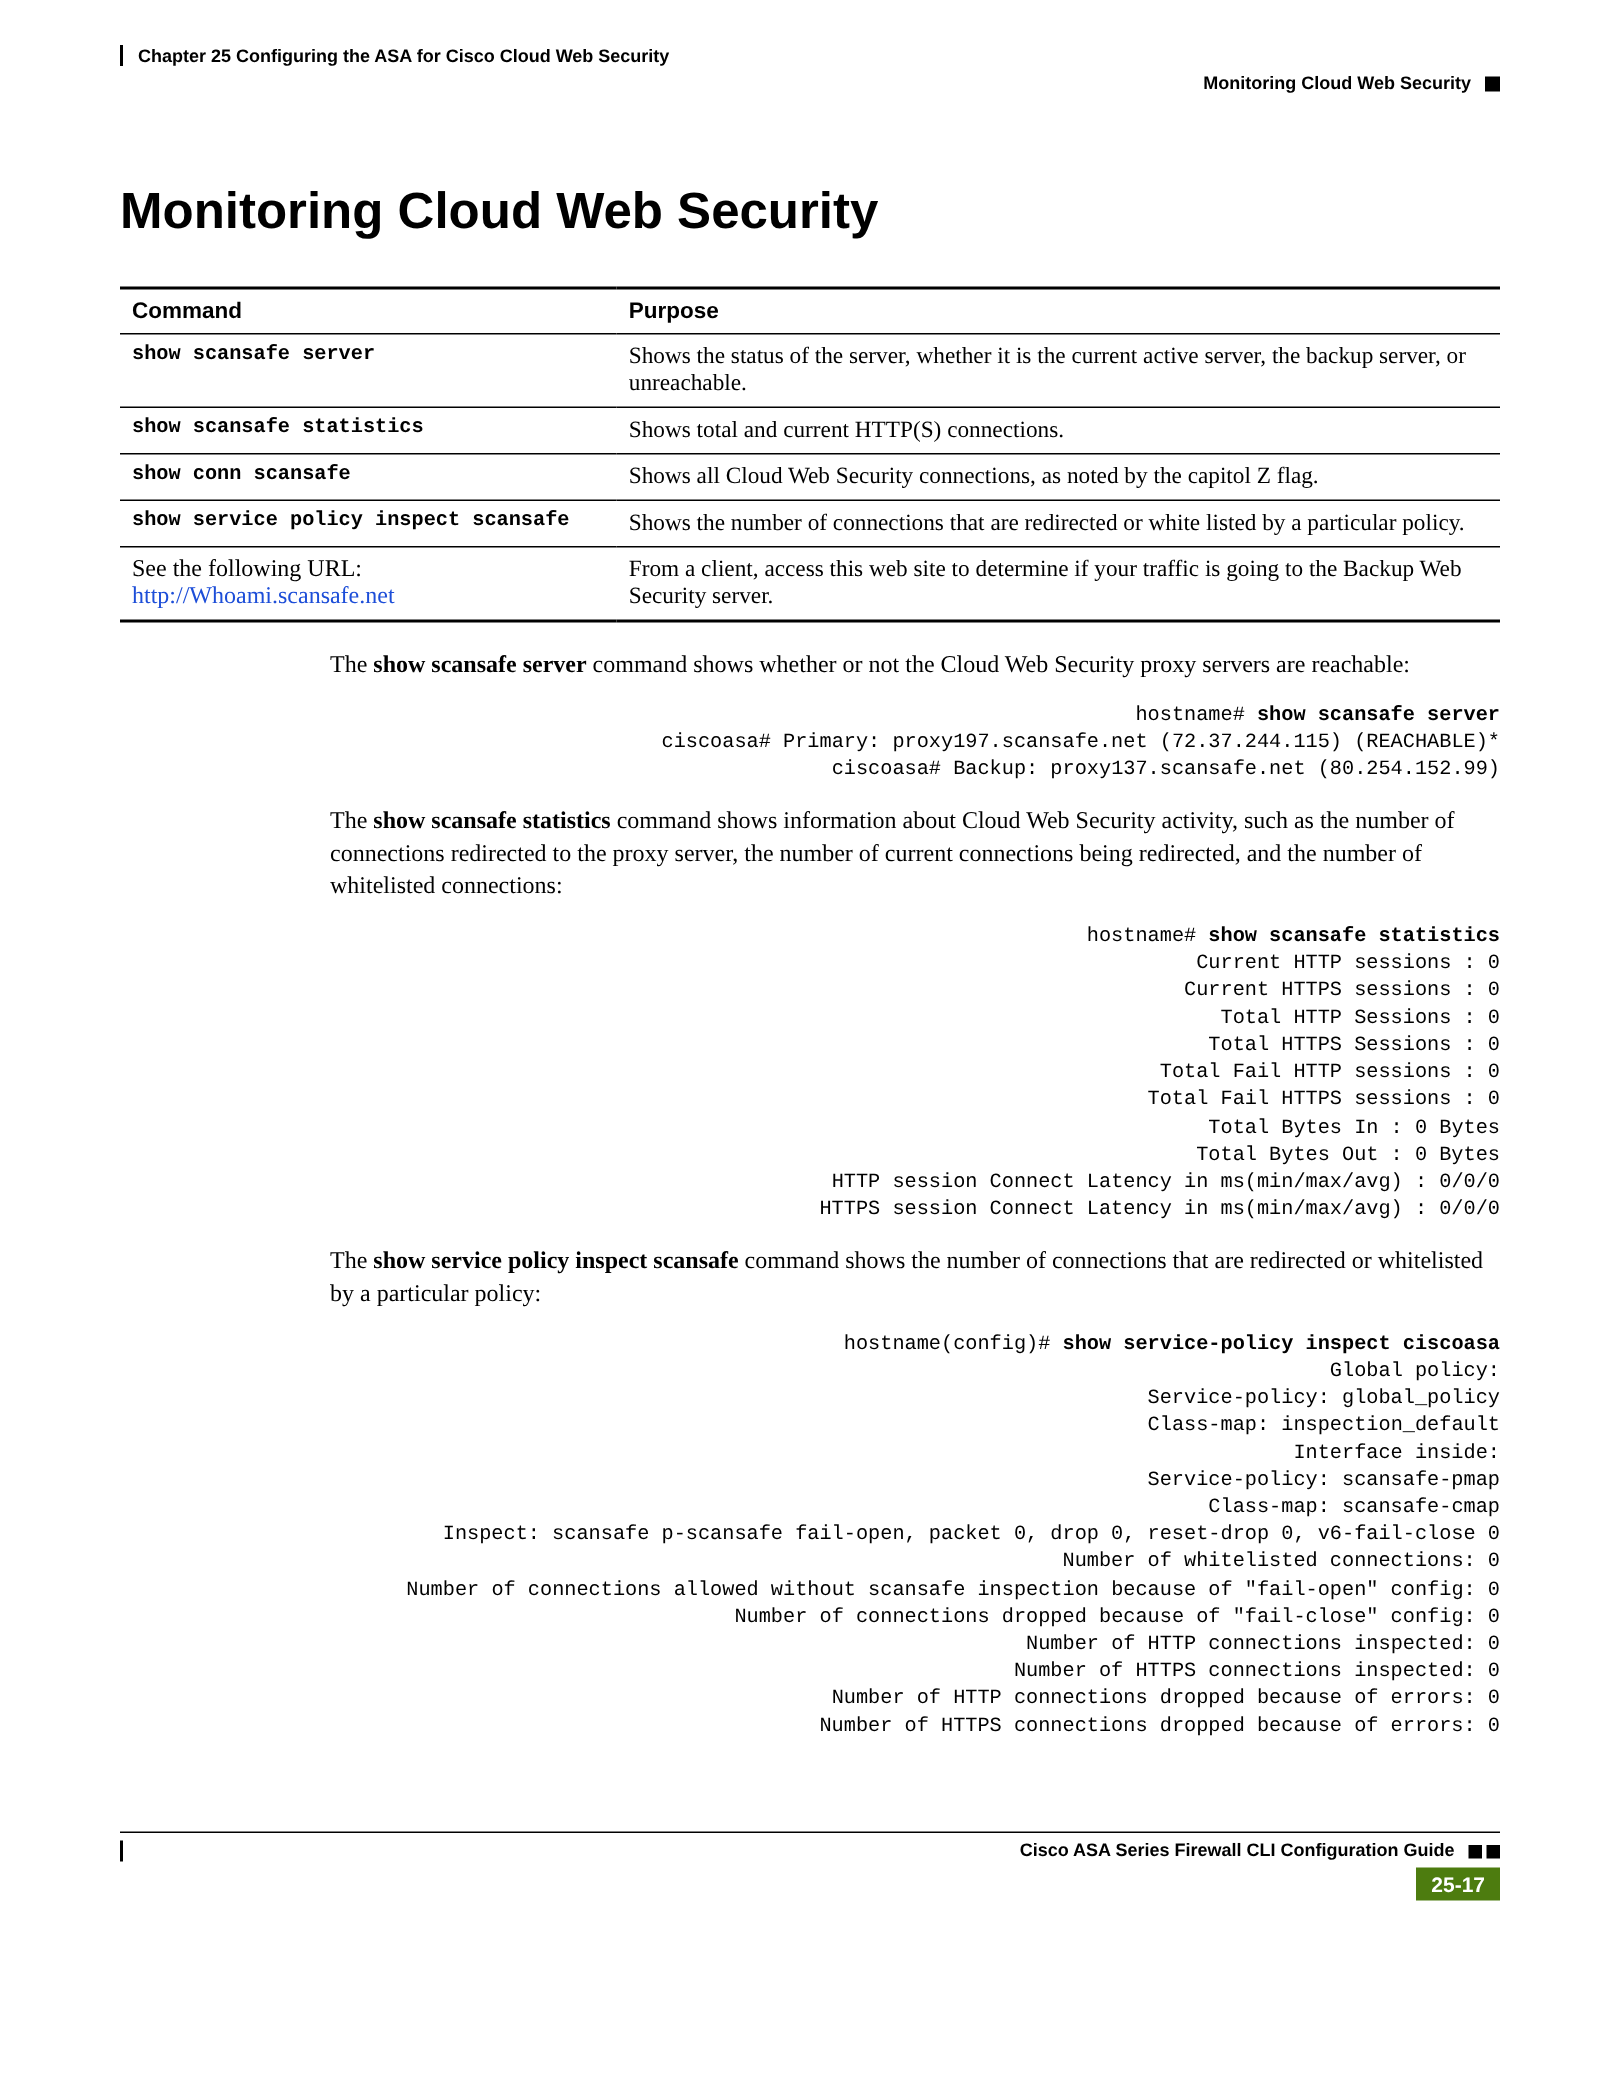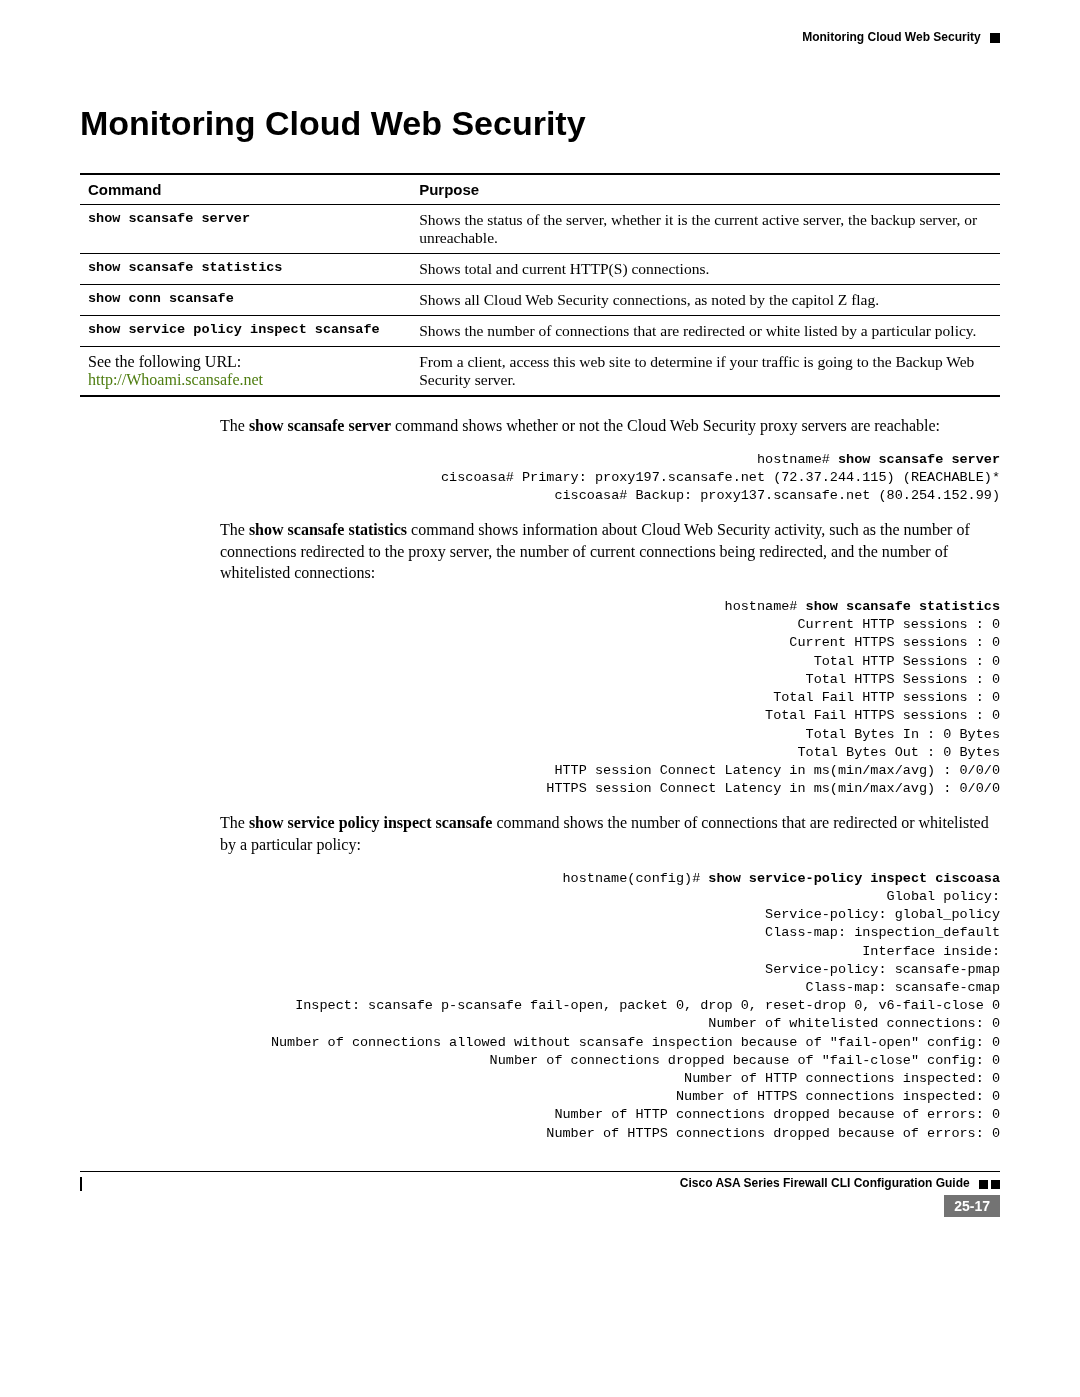--- a/index.html
+++ b/index.html
@@ -97,26 +97,26 @@
     font-size: 13.5px;
     line-height: 1.35;
     white-space: pre;
     margin: 4px 0 14px 0;
     text-align: right;
   }
   pre.code b {
     font-weight: bold;
   }
   a.link {
-    color: #4d7c0f;
+    color: #1d4ed8;
     text-decoration: none;
   }
   .footer {
     position: relative;
-    margin-top: 28px;
+    margin-top: 60px;
   }
   .footer-line {
     border-top: 1px solid #000;
     margin-bottom: 4px;
   }
   .footer-row {
     display: flex;
     justify-content: space-between;
     align-items: center;
     font-family: Arial, Helvetica, sans-serif;
@@ -129,40 +129,43 @@
     margin-left: 6px;
     vertical-align: middle;
   }
   .footer-row .squares span {
     width: 9px;
     height: 9px;
     background: #000;
     display: inline-block;
   }
   .pagenum {
-    background: #737373;
+    background: #4d7c0f;
     color: #fff;
     font-family: Arial, Helvetica, sans-serif;
     font-weight: bold;
     font-size: 14px;
     padding: 3px 10px;
     display: inline-block;
   }
   .left-rule {
     border-left: 2px solid #000;
     height: 14px;
     display: inline-block;
     vertical-align: middle;
     margin-right: 4px;
   }
 </style>
 </head>
 <body>
 <div class="page">
 
+<div class="running-head running-head-left">
+  <span>Chapter 25    Configuring the ASA for Cisco Cloud Web Security</span>
+</div>
 <div class="running-head running-head-right">
   <span>Monitoring Cloud Web Security</span>
   <span class="square"></span>
 </div>
 
 <h1 class="section-title">Monitoring Cloud Web Security</h1>
 
 <table class="cmd-table">
   <thead>
     <tr>

